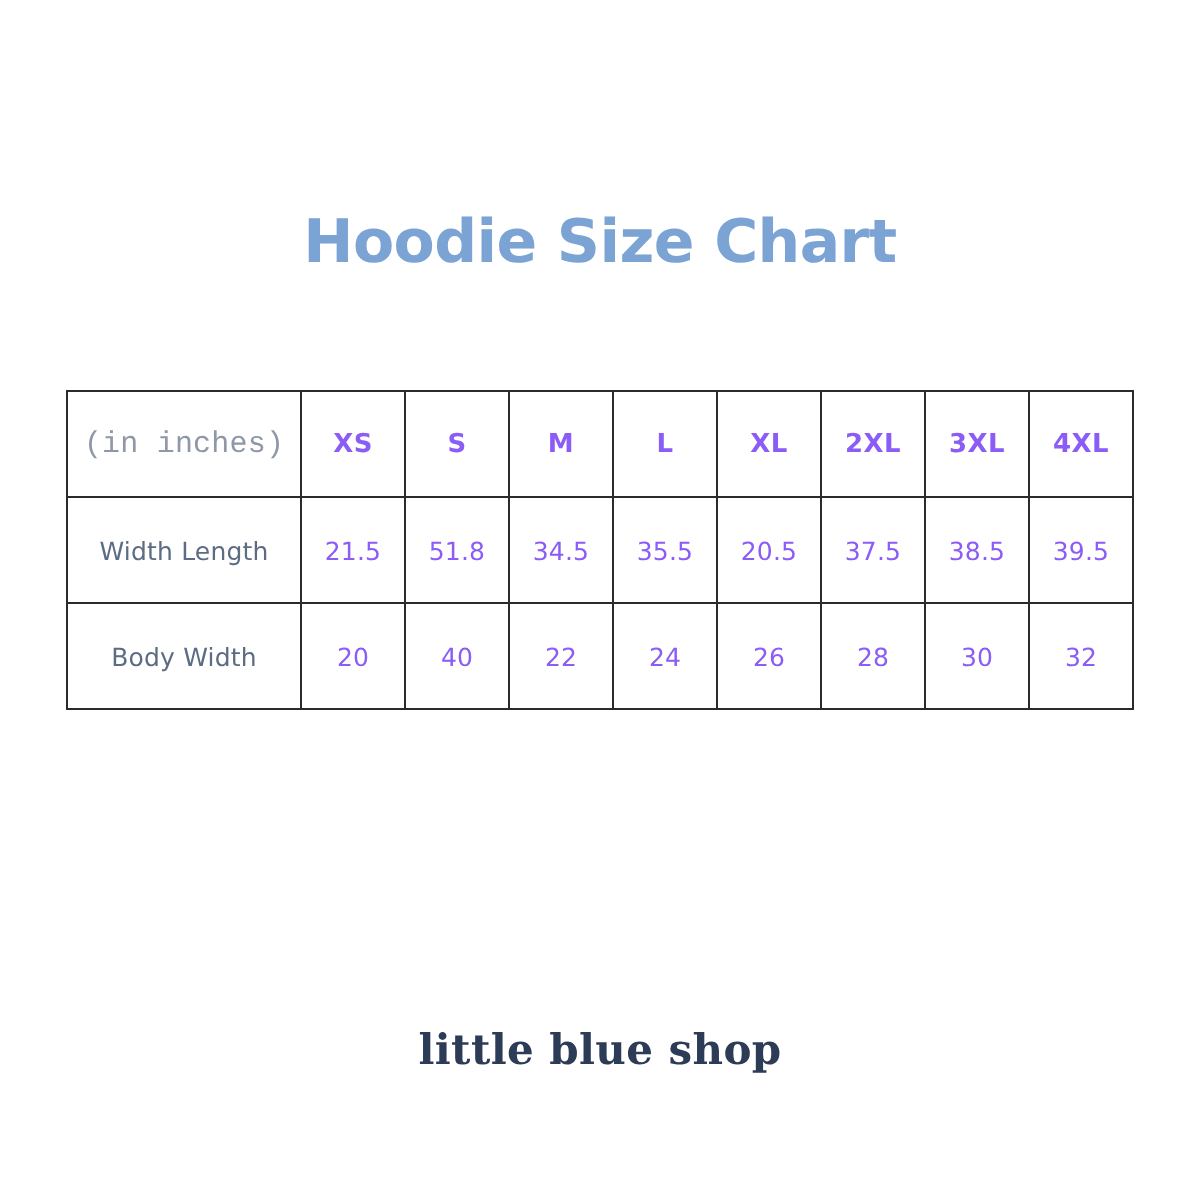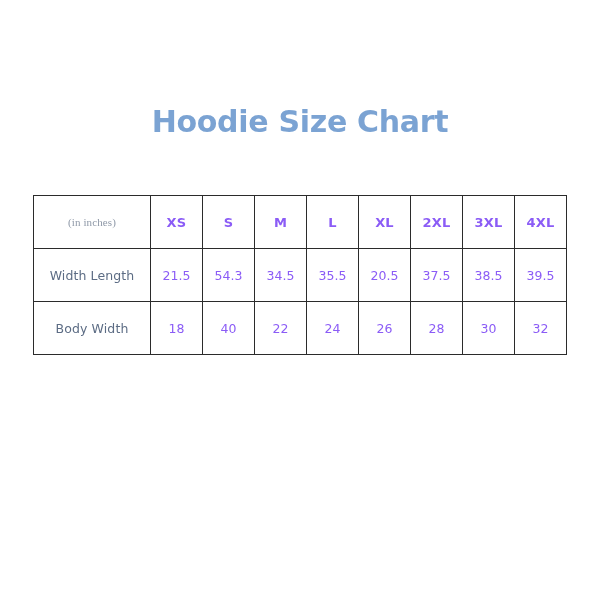--- a/index.html
+++ b/index.html
@@ -59,22 +59,22 @@
     vertical-align: middle;
     padding: 0;
     background: #ffffff;
   }
 
   
   table.size-table col.label-col { width: 117px; }
   table.size-table col.size-col  { width: 52px; }
 
   .unit-cell {
-    font-family: Liberation Serif, serif;
-    font-size: 11px;
+    font-family: Liberation Mono, monospace;
+    font-size: 15px;
     color: #8e98a7;
     font-weight: normal;
     letter-spacing: 0.1px;
   }
 
   .size-head-cell {
     font-family: "DejaVu Sans", sans-serif;
     font-size: 13px;
     font-weight: bold;
     color: #8b5cf6;
@@ -138,39 +138,40 @@
           <td class="size-head-cell">L</td>
           <td class="size-head-cell">XL</td>
           <td class="size-head-cell">2XL</td>
           <td class="size-head-cell">3XL</td>
           <td class="size-head-cell">4XL</td>
         </tr>
 
         <tr>
           <td class="row-label-cell">Width Length</td>
           <td class="value-cell">21.5</td>
-          <td class="value-cell">54.3</td>
+          <td class="value-cell">51.8</td>
           <td class="value-cell">34.5</td>
           <td class="value-cell">35.5</td>
           <td class="value-cell">20.5</td>
           <td class="value-cell">37.5</td>
           <td class="value-cell">38.5</td>
           <td class="value-cell">39.5</td>
         </tr>
 
         <tr>
           <td class="row-label-cell">Body Width</td>
-          <td class="value-cell">18</td>
+          <td class="value-cell">20</td>
           <td class="value-cell">40</td>
           <td class="value-cell">22</td>
           <td class="value-cell">24</td>
           <td class="value-cell">26</td>
           <td class="value-cell">28</td>
           <td class="value-cell">30</td>
           <td class="value-cell">32</td>
         </tr>
 
       </tbody>
     </table>
   </div>
 
+  <div class="brand-footer">little blue shop</div>
 
 </div>
 
 </body></html>

